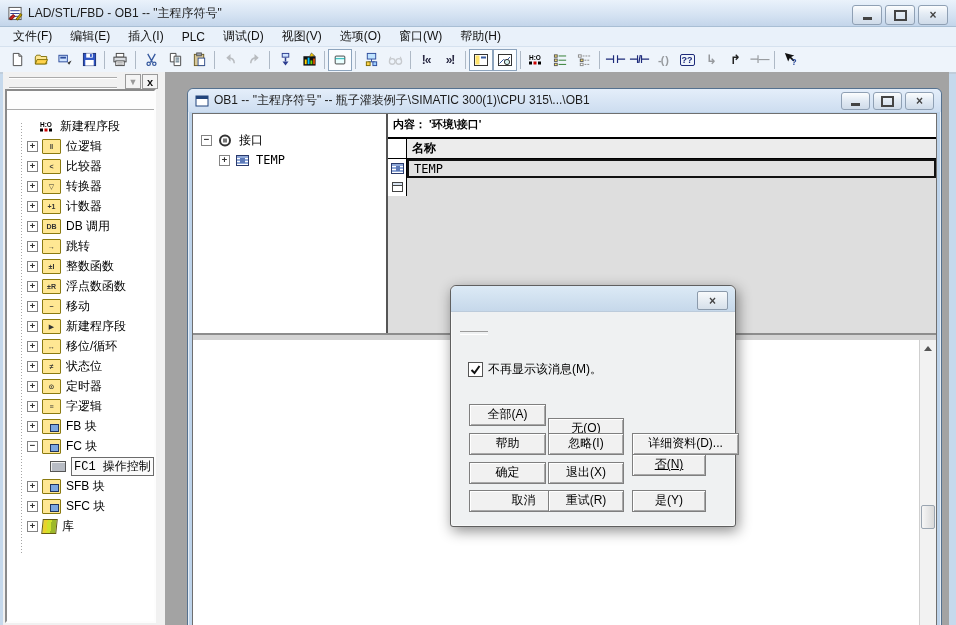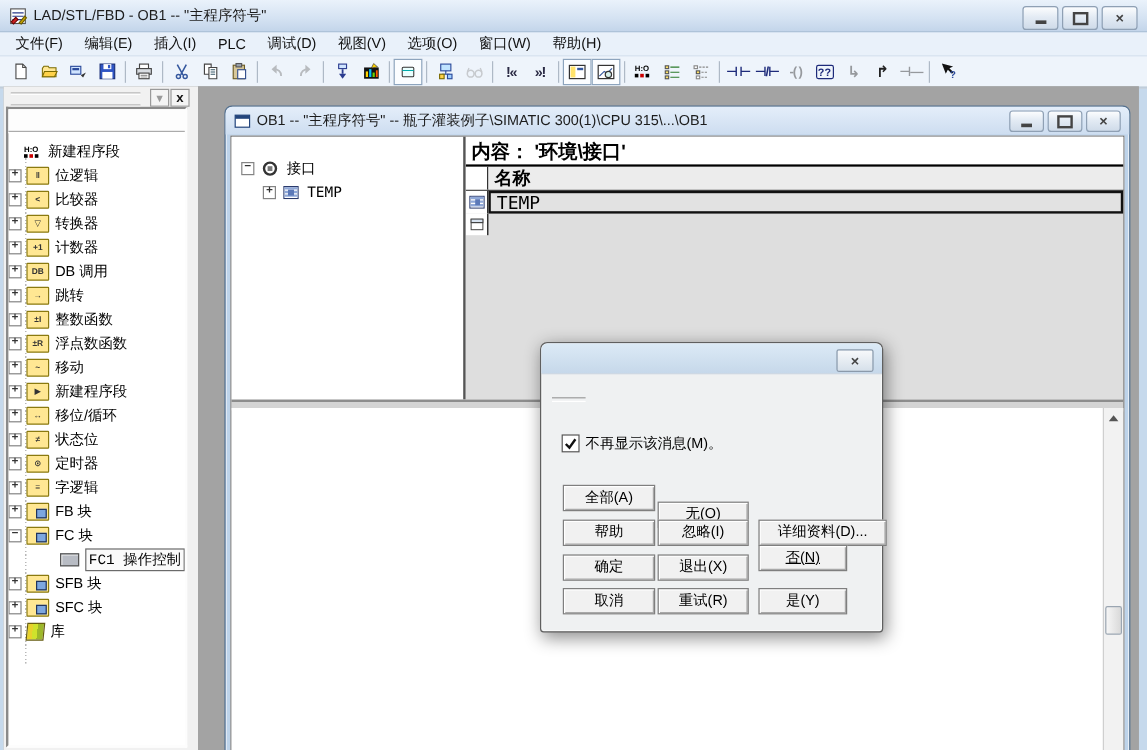--- a/index.html
+++ b/index.html
@@ -47,21 +47,21 @@
   .dh-btn{position:absolute;top:0;width:14px;height:13px;border:1px solid #9a9a9a;background:#f4f4f4;
      font-size:9px;display:flex;align-items:center;justify-content:center;color:#9a9a9a;}
   .dh-drop{right:22px;}
   .dh-close{right:5px;color:#111;font-weight:bold;font-size:11px;}
   .dockbody{position:absolute;left:2px;right:9px;top:17px;bottom:2px;background:#fff;
      border:2px solid;border-color:#8a8a8a #fdfdfd #fdfdfd #8a8a8a;}
   .dockstrip{height:18px;border-bottom:2px groove #fff;background:#fdfdfd;}
   .tree{position:absolute;left:0;right:0;top:20px;bottom:0;overflow:hidden;padding-top:5px;
      background-image:repeating-linear-gradient(to bottom,#a5a5a5 0 1px,transparent 1px 3px);
      background-size:1px 430px;background-position:14px 12px;background-repeat:no-repeat;}
-  .trow{height:20px;display:flex;align-items:center;padding-left:0;font-size:12px;color:#000;white-space:nowrap;}
+  .trow{height:20px;display:flex;align-items:center;padding-left:20px;font-size:12px;color:#000;white-space:nowrap;}
   .trow.lvl1{padding-left:30px;font-family:Liberation Mono, monospace;}
   .exp{width:9px;height:9px;border:1px solid #848484;background:#fff;font:bold 9px/7px "DejaVu Sans Mono",monospace;
      text-align:center;margin-right:4px;flex:0 0 auto;color:#333;}
   .expsp{width:11px;flex:0 0 auto;}
   .tlabel{margin-left:5px;}
   .tlabel.sel{background:#fafafa;border:1px solid #6b6b6b;padding:0 2px;margin-right:-2px;}
   .sicon{position:relative;width:17px;height:13px;flex:0 0 auto;display:inline-flex;align-items:center;justify-content:center;}
   .sicon.folder{background:#ffe793;border:1px solid #8a7a10;border-radius:1px;}
   .sicon.folder i{font-style:normal;font-size:7px;font-weight:bold;color:#333;line-height:1;}
   .chip{position:absolute;right:1px;bottom:1px;width:7px;height:6px;background:#7da7e0;border:1px solid #22355c;}
@@ -84,25 +84,25 @@
      background:linear-gradient(#fcfdfe,#e3ebf4 45%,#cfdbe9);display:flex;align-items:center;justify-content:center;}
   .child-client{position:absolute;left:4px;right:4px;top:24px;bottom:0;background:#fff;border:1px solid #6f6f6f;}
 
   
   .decl{position:absolute;left:0;right:0;top:0;height:219px;display:flex;}
   .decl-tree{width:193px;background:#fff;border-right:2px solid #555;position:relative;padding-top:16px;}
   .dtrow{height:20px;display:flex;align-items:center;padding-left:8px;font-size:12px;}
   .dtrow.lvl1{padding-left:26px;}
   .mono{font-family:"DejaVu Sans Mono","Liberation Mono",monospace;}
   .decl-right{flex:1;background:#dedede;display:flex;flex-direction:column;min-width:0;}
-  .decl-header{height:20px;background:#fff;border-bottom:2px solid #000;font-weight:bold;font-size:16px;
+  .decl-header{height:20px;background:#fff;border-bottom:2px solid #000;font-weight:bold;font-size:11px;
      padding:3px 5px 0 5px;white-space:nowrap;overflow:hidden;}
   .drow{display:flex;align-items:stretch;}
   .dstub{width:18px;background:#fff;border-right:1px solid #000;display:flex;align-items:center;justify-content:center;flex:0 0 auto;}
-  .dcell{flex:1;font-size:15px;display:flex;align-items:center;padding-left:5px;min-width:0;}
+  .dcell{flex:1;font-size:12px;display:flex;align-items:center;padding-left:5px;min-width:0;}
   .drow.head{height:19px;border-bottom:1px solid #000;}
   .drow.head .dcell{font-weight:bold;background:#ececec;}
   .drow.sel{height:19px;}
   .drow.sel .dcell{border:2px solid #111;background:#e2e2e2;}
   .drow.stub2{height:18px;}
   .drow.stub2 .dstub{border-right:1px solid #000;}
 
   .splitter{position:absolute;left:0;right:0;top:219px;height:7px;background:#d4d4d4;
      border-top:2px solid #8d8d8d;border-bottom:1px solid #8d8d8d;}
   .code{position:absolute;left:0;right:0;top:226px;bottom:0;background:#fff;}
@@ -125,21 +125,21 @@
   .dlg-cb{position:absolute;left:17px;top:76px;width:13px;height:13px;background:#fff;border:1px solid #555;
      display:flex;align-items:center;justify-content:center;}
   .dlg-cb svg{display:block;}
   .dlg-cb-label{position:absolute;left:37px;top:75px;font-size:12px;color:#000;}
   .dlg-btn{position:absolute;height:19px;background:#f1f1f1;border:1px solid #7f7f7f;
      box-shadow:inset 1px 1px 0 #ffffff,inset -1px -1px 0 #a8a8a8;
      font-size:12px;color:#000;display:flex;align-items:center;justify-content:center;padding-bottom:1px;}
   .b-r0-c0{left:18px;top:118px;width:75px;} .b-r0-c1{left:97px;top:118px;width:74px;margin-top:14px;}
   .b-r1-c0{left:18px;top:147px;width:75px;} .b-r1-c1{left:97px;top:147px;width:74px;} .b-r1-c2{left:181px;top:147px;width:105px;}
   .b-r2-c0{left:18px;top:176px;width:75px;} .b-r2-c1{left:97px;top:176px;width:74px;} .b-r2-c2{left:181px;top:168px;width:72px;text-decoration:underline;}
-  .b-r3-c0{left:18px;top:204px;width:75px;} .b-r3-c1{left:97px;top:204px;width:74px;} .b-r3-c2{left:181px;top:204px;width:72px;}
+  .b-r3-c0{left:18px;top:204px;width:75px;padding-left:16px;} .b-r3-c1{left:97px;top:204px;width:74px;} .b-r3-c2{left:181px;top:204px;width:72px;}
 </style>
 </head>
 <body>
 
 <div>
 
   <div class="titlebar">
     <span class="icon">
       <svg width="16" height="15" viewBox="0 0 16 16">
           <rect x="1.5" y="1.5" width="13" height="13" fill="#fff" stroke="#555"></rect>

